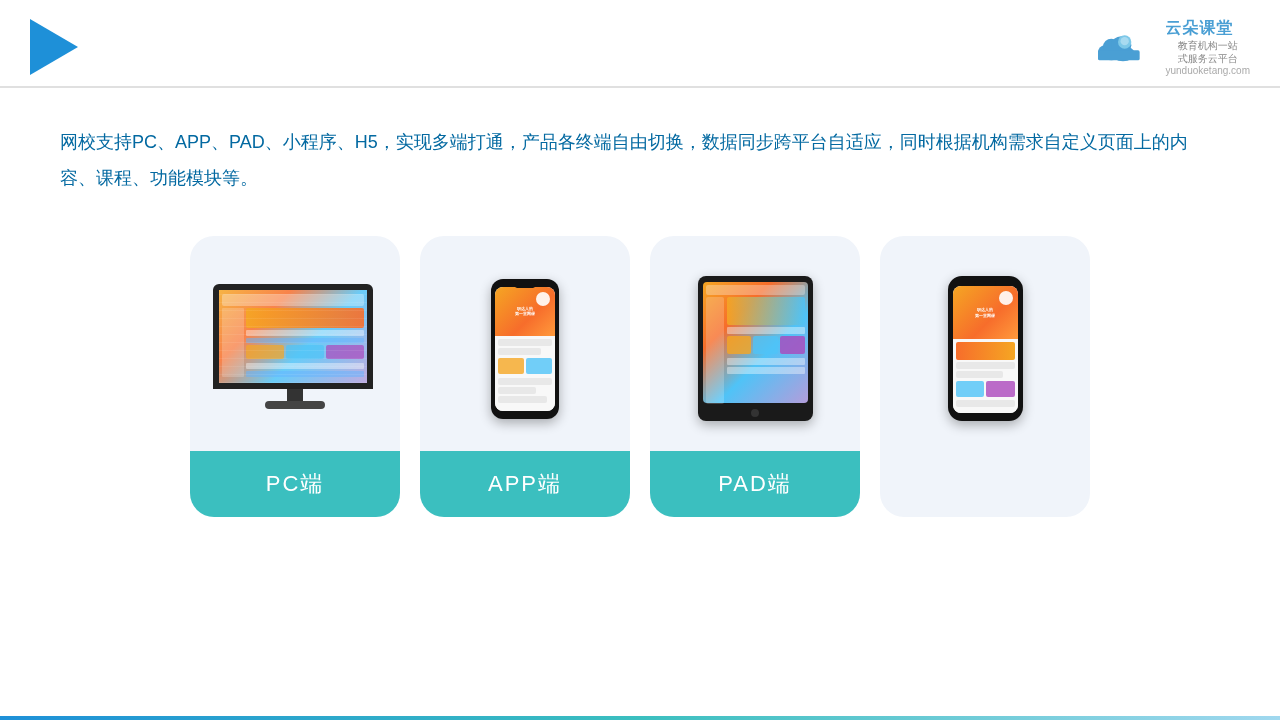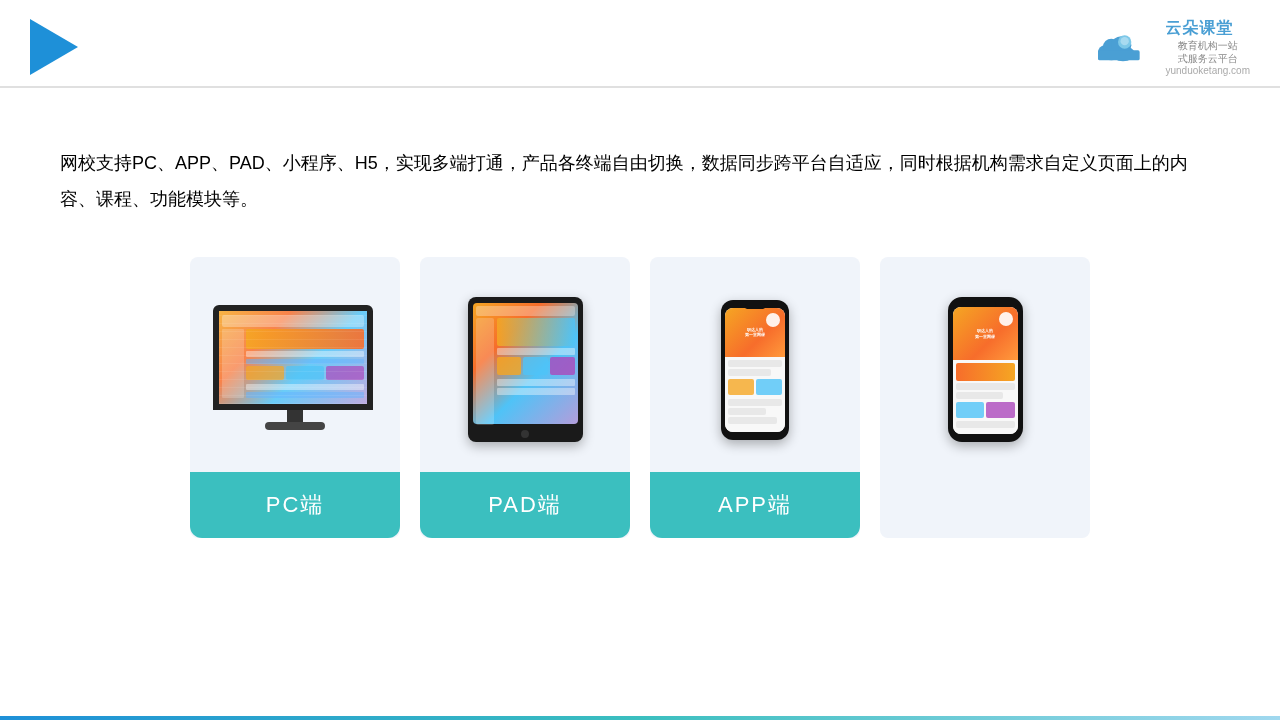--- a/index.html
+++ b/index.html
@@ -67,37 +67,37 @@
       text-align: center;
       line-height: 1.3;
     }
     .brand-url {
       font-size: 10px;
       color: #aaa;
     }
 
     
     .description {
-      padding: 57px 60px 20px 60px;
+      padding: 36px 60px 20px 60px;
       font-size: 18px;
-      color: #000000;
+      color: #0369a1;
       line-height: 2;
     }
 
     
     .cards-container {
       display: flex;
       gap: 20px;
       padding: 20px 60px 30px 60px;
       justify-content: center;
     }
 
     .card {
       background: #f0f4fa;
-      border-radius: 8px;
+      border-radius: 24px;
       width: 210px;
       display: flex;
       flex-direction: column;
       align-items: center;
       overflow: hidden;
       padding-top: 20px;
     }
 
     .card-image-area {
       width: 100%;
@@ -518,20 +518,52 @@
         </div>
         <div class="monitor-stand-neck"></div>
         <div class="monitor-stand-base"></div>
       </div>
     </div>
     <div class="card-label">PC端</div>
   </div>
 
   <div class="card">
     <div class="card-image-area">
+      <div class="phone-mock">
+        <div class="phone-notch"></div>
+        <div class="phone-screen">
+          <div class="phone-screen-content">
+            <div class="psc-top">
+              <div class="psc-avatar"></div>
+              <div class="psc-top-text">职达人的<br>第一堂网课</div>
+            </div>
+            <div class="psc-bottom">
+              <div class="psc-list">
+                <div class="psc-list-item"></div>
+                <div class="psc-list-item" style="width:80%;"></div>
+              </div>
+              <div class="psc-grid">
+                <div class="psc-grid-item" style="background:#f5a623;opacity:0.8;"></div>
+                <div class="psc-grid-item" style="background:#4fc3f7;opacity:0.8;"></div>
+              </div>
+              <div class="psc-list" style="margin-top:4px;">
+                <div class="psc-list-item"></div>
+                <div class="psc-list-item" style="width:70%;"></div>
+                <div class="psc-list-item" style="width:90%;"></div>
+              </div>
+            </div>
+          </div>
+        </div>
+      </div>
+    </div>
+    <div class="card-label">APP端</div>
+  </div>
+
+  <div class="card">
+    <div class="card-image-area">
       <div class="tablet-mock">
         <div class="tablet-screen">
           <div class="tablet-screen-inner"></div>
         </div>
         <div class="tablet-home-btn"></div>
         <div class="tablet-content">
           <div class="tablet-header"></div>
           <div class="tablet-body">
             <div class="tablet-nav"></div>
             <div class="tablet-main">
@@ -545,52 +577,20 @@
               <div class="tablet-row" style="margin-top:2px;"></div>
               <div class="tablet-row"></div>
             </div>
           </div>
         </div>
       </div>
     </div>
     <div class="card-label">PAD端</div>
   </div>
 
-  <div class="card">
-    <div class="card-image-area">
-      <div class="phone-mock">
-        <div class="phone-notch"></div>
-        <div class="phone-screen">
-          <div class="phone-screen-content">
-            <div class="psc-top">
-              <div class="psc-avatar"></div>
-              <div class="psc-top-text">职达人的<br>第一堂网课</div>
-            </div>
-            <div class="psc-bottom">
-              <div class="psc-list">
-                <div class="psc-list-item"></div>
-                <div class="psc-list-item" style="width:80%;"></div>
-              </div>
-              <div class="psc-grid">
-                <div class="psc-grid-item" style="background:#f5a623;opacity:0.8;"></div>
-                <div class="psc-grid-item" style="background:#4fc3f7;opacity:0.8;"></div>
-              </div>
-              <div class="psc-list" style="margin-top:4px;">
-                <div class="psc-list-item"></div>
-                <div class="psc-list-item" style="width:70%;"></div>
-                <div class="psc-list-item" style="width:90%;"></div>
-              </div>
-            </div>
-          </div>
-        </div>
-      </div>
-    </div>
-    <div class="card-label">APP端</div>
-  </div>
-
 
   <div class="card">
     <div class="card-image-area">
       <div class="phone-h5">
         <div class="phone-h5-notch"></div>
         <div class="phone-h5-screen">
           <div class="phone-screen-content">
             <div class="psc-top" style="height:42%;">
               <div class="psc-avatar"></div>
               <div class="psc-top-text">职达人的<br>第一堂网课</div>

